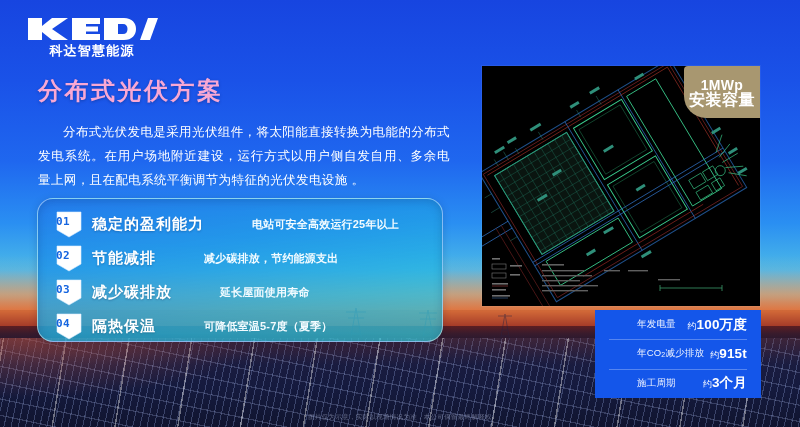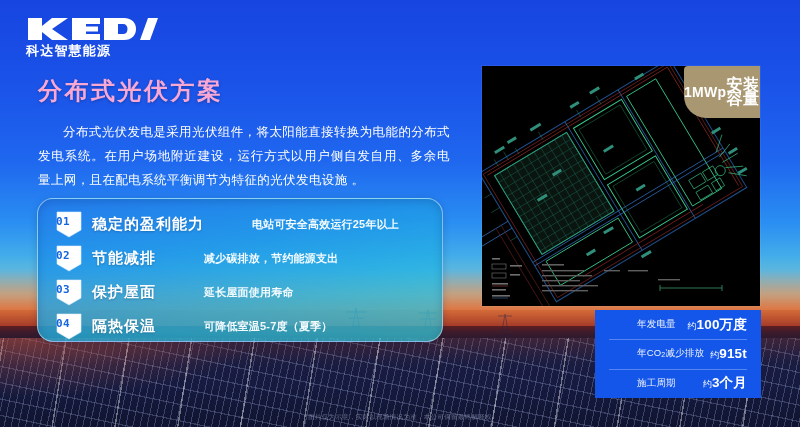--- a/index.html
+++ b/index.html
@@ -45,21 +45,21 @@
     position:absolute;left:0;top:338px;width:260px;height:60px;
     background:radial-gradient(ellipse at 10% 0%,rgba(190,80,60,.45),rgba(0,0,0,0) 70%);
   }
   .pylons{position:absolute;left:330px;top:300px;width:240px;height:42px;opacity:.55;}
 
   
   .logo{position:absolute;left:26px;top:16px;width:132px;}
   .logo-mark{display:block;}
   .logo-sub{
     margin-top:1px;color:#ffffff;font-size:13px;font-weight:700;letter-spacing:1.2px;
-    text-align:left;line-height:15px;
+    text-align:center;line-height:15px;
   }
 
   
   .headline{
     position:absolute;left:38px;top:75px;
     color:#f9a8d4;font-size:24px;font-weight:700;letter-spacing:2.5px;
     text-shadow:0 1px 3px rgba(0,20,80,.35);
   }
   .paragraph{
     position:absolute;left:38px;top:120px;width:412px;
@@ -102,21 +102,21 @@
   .cad{
     position:absolute;left:482px;top:66px;width:278px;height:240px;
     background:#000000;overflow:hidden;
     box-shadow:0 0 0 1px rgba(255,255,255,.06);
   }
   .cad svg{position:absolute;left:0;top:0;}
   .cap-badge{
     position:absolute;right:0px;top:0px;width:76px;height:52px;
     background:#a89770;
     border-bottom-left-radius:22px;border-top-left-radius:4px;
-    display:flex;flex-direction:row;align-items:center;justify-content:center;
+    display:flex;flex-direction:column;align-items:center;justify-content:center;
     box-shadow:0 1px 4px rgba(0,0,0,.4);
   }
   .cap-badge .cap-val{color:#ffffff;font-size:14px;font-weight:700;letter-spacing:.3px;line-height:16px;}
   .cap-badge .cap-lab{color:#ffffff;font-size:16px;font-weight:700;letter-spacing:.5px;line-height:14px;}
 
   
   .stats{
     position:absolute;left:595px;top:310px;width:166px;height:88px;
     background:#1456ea;padding:0 14px;box-sizing:border-box;
   }
@@ -210,21 +210,21 @@
     </div>
 
     <div class="feature-row" style="top:78px;">
       <div class="badge">
         <svg width="26" height="27" viewBox="0 0 26 27">
           <path d="M1 1 H25 V19 L13 26 L1 19 Z" fill="#ffffff"></path>
           <path d="M1 1 H25 V19 L13 26 L1 19 Z" fill="none" stroke="#d8ecff" stroke-width="0.6"></path>
         </svg>
         <span class="num">03</span>
       </div>
-      <span class="feat-title">保护屋面</span>
+      <span class="feat-title">减少碳排放</span>
       <span class="feat-desc" style="margin-left:14px;">延长屋面使用寿命</span>
     </div>
 
     <div class="feature-row" style="top:112px;">
       <div class="badge">
         <svg width="26" height="27" viewBox="0 0 26 27">
           <path d="M1 1 H25 V19 L13 26 L1 19 Z" fill="#ffffff"></path>
           <path d="M1 1 H25 V19 L13 26 L1 19 Z" fill="none" stroke="#d8ecff" stroke-width="0.6"></path>
         </svg>
         <span class="num">04</span>

